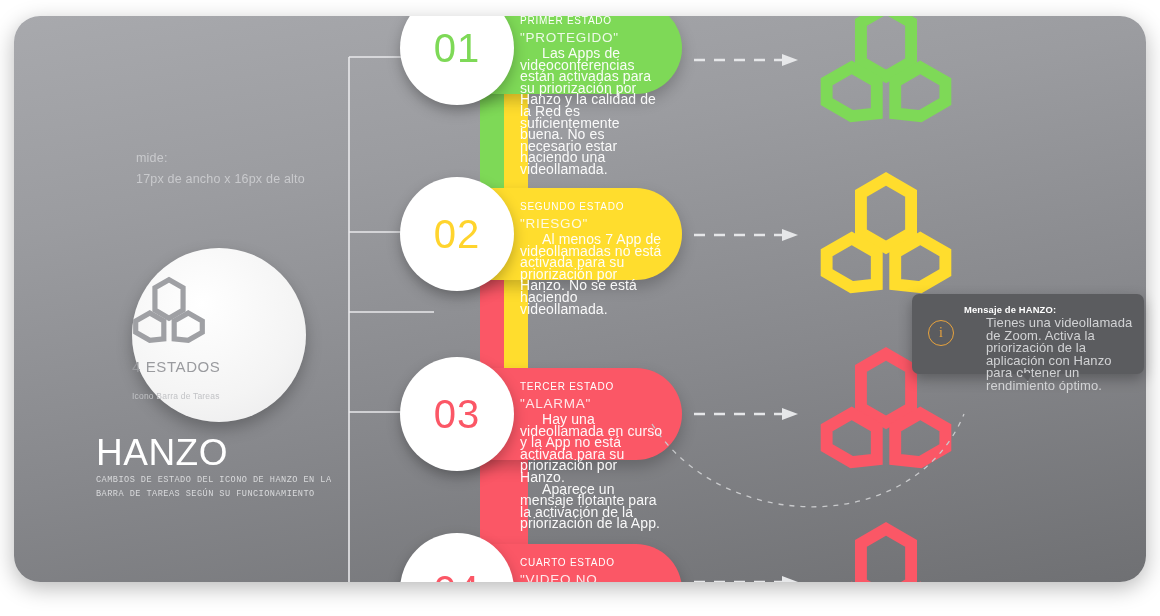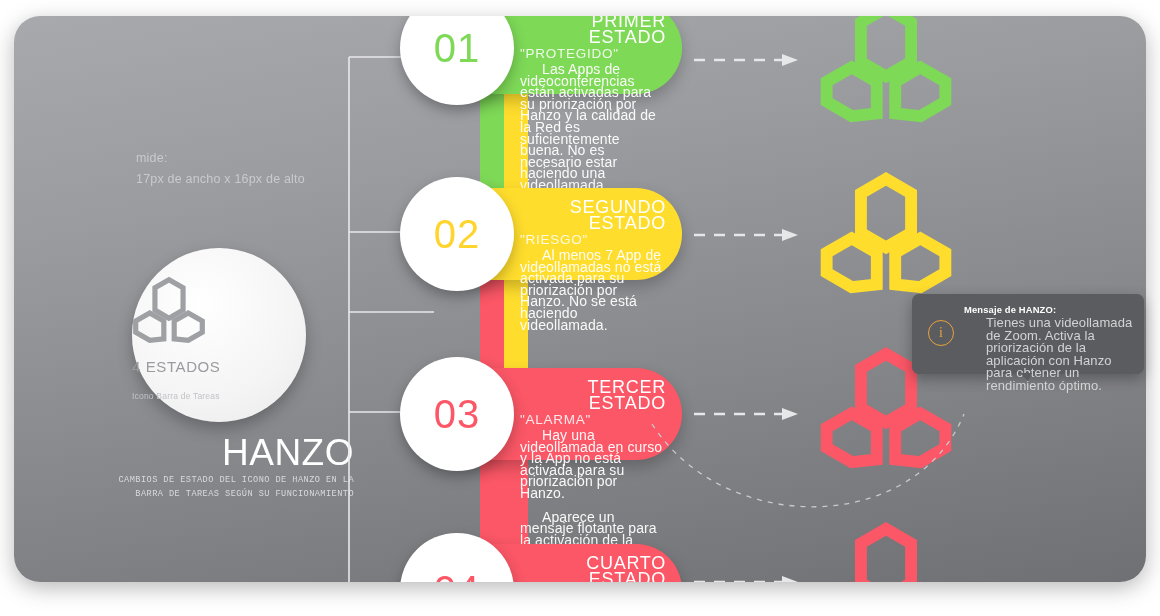--- a/index.html
+++ b/index.html
@@ -37,21 +37,21 @@
     display:flex; flex-direction:column; justify-content:center;
   }
   .hub .logo { margin-top:6px; }
   .hub-title {
     margin-top:9px; font-size:15px; letter-spacing:.6px;
     color:#9a9b9f; font-weight:400;
   }
   .hub-sub { margin-top:16px; font-size:8.5px; color:#c2c3c6; letter-spacing:.2px; }
 
   .brand {
-    position:absolute; left:82px; top:416px; width:258px; text-align:right;
+    position:absolute; left:82px; top:416px; width:258px; text-align:left;
   }
   .brand-name {
     font-size:37px; color:#ffffff; letter-spacing:.5px; font-weight:400;
   }
   .brand-desc {
     margin-top:0; font-size:8.6px; line-height:13.5px;
     color:#d9dadc; letter-spacing:.45px;font-family:Liberation Mono, monospace;
   }
 
   
@@ -69,27 +69,27 @@
     position:absolute; height:92px; border-radius:46px;
     box-shadow:0 7px 15px rgba(0,0,0,.22);
   }
   .c-green  { background:#7ed957; }
   .c-yellow { background:#ffdd2d; }
   .c-red    { background:#fb5766; }
 
   .card .txt {
     position:absolute; left:108px; top:11px; right:16px; color:#ffffff;
   }
-  .card .t1 { font-size:18px; letter-spacing:.75px; line-height:16px;text-align:right; }
+  .card .t1 { font-size:10px; letter-spacing:.75px; line-height:16px; }
   .card .t2 { font-size:13.5px; letter-spacing:.75px; line-height:17px; color:rgba(255,255,255,.86); }
   .card .body {
     margin-top:2px; font-size:14px; line-height:11.6px;
     letter-spacing:.1px; color:rgba(255,255,255,.95); text-indent:22px;
   }
-  .card .body.p2 { margin-top:12px; }
+  .card .body.p2 { margin-top:0; }
 
   .num {
     position:absolute; left:-12px; top:-11px;
     width:114px; height:114px; border-radius:50%;
     background:#ffffff;
     box-shadow:0 6px 14px rgba(0,0,0,.25);
     display:flex; align-items:center; justify-content:center;
     font-size:40px; letter-spacing:1px; font-weight:400;
   }
   .n-green  { color:#7ed957; }

